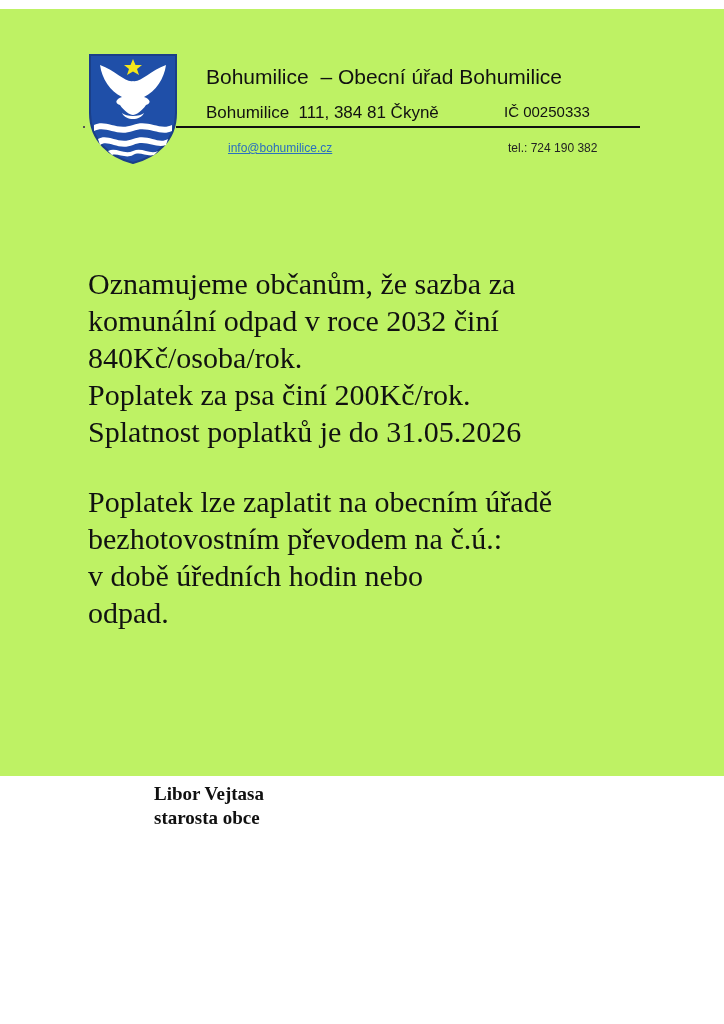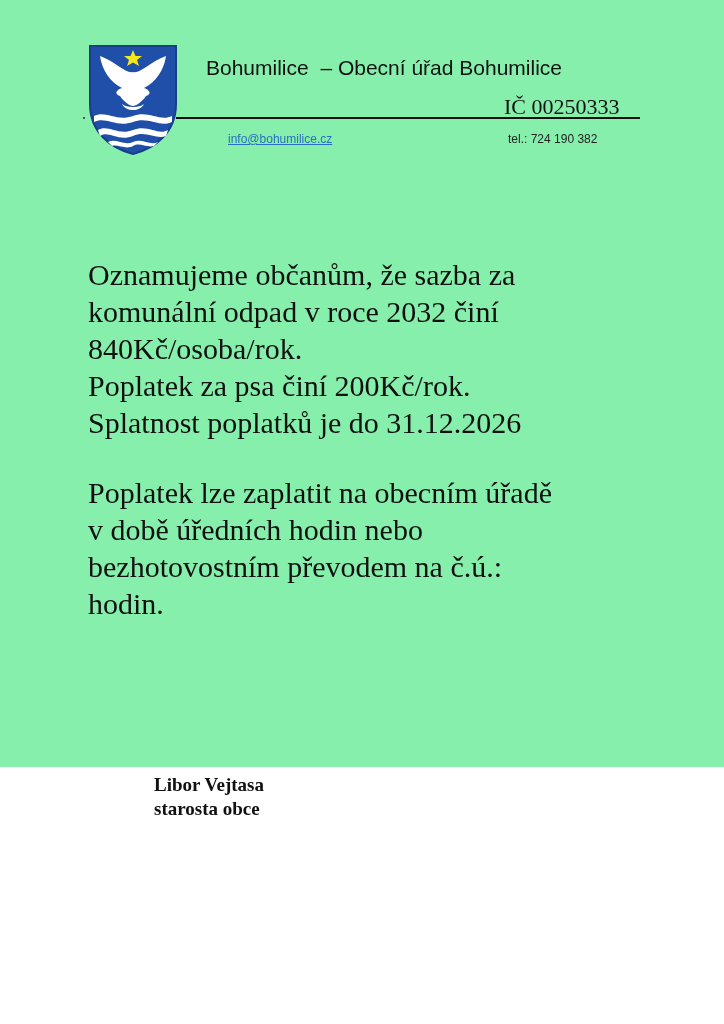--- a/index.html
+++ b/index.html
@@ -1,21 +1,21 @@
 <!DOCTYPE html>
 <html><head>
   <meta charset="utf-8">
   <style>
     html, body { margin: 0; padding: 0; background: #ffffff; }
     body { width: 724px; height: 1024px; position: relative; overflow: hidden; }
-    .page { position: absolute; left: 0; top: 0; width: 724px; height: 767px; background: #86efac; }
+    .page { position: absolute; left: 0; top: 9px; width: 724px; height: 767px; background: #bef264; }
     .crest { position: absolute; left: 86px; top: 44px; width: 94px; height: 112px; }
     .header-title { position: absolute; left: 206px; top: 56px; font-family: "Liberation Sans", sans-serif; font-size: 21px; color: #111; white-space: pre; }
     .header-address { position: absolute; left: 206px; top: 94px; font-family: "Liberation Sans", sans-serif; font-size: 17px; color: #111; white-space: pre; }
-    .header-ic { position: absolute; left: 504px; top: 94px; font-family: Liberation Serif, serif; font-size: 22px; color: #111; }
+    .header-ic { position: absolute; left: 504px; top: 94px; font-family: Liberation Sans, sans-serif; font-size: 15px; color: #111; }
     .header-rule { position: absolute; left: 176px; top: 117px; width: 464px; height: 2px; background: #111; }
     .header-dot { position: absolute; left: 83px; top: 117px; width: 2px; height: 2px; background: #555; }
     .header-email { position: absolute; left: 208px; top: 132px; font-family: "Liberation Sans", sans-serif; font-size: 12px; color: #2a6fbf; text-decoration: underline; margin-left: 20px; }
     .header-tel { position: absolute; left: 508px; top: 132px; font-family: Liberation Sans, sans-serif; font-size: 12px; color: #222; }
     .notice { position: absolute; left: 88px; font-family: "Liberation Serif", serif; font-weight: normal; font-size: 30px; line-height: 37px; color: #111; }
     .notice p { margin: 0; white-space: nowrap; }
     .notice-1 { top: 256px; }
     .notice-2 { top: 474px; }
     .signature { position: absolute; left: 130px; top: 773px; font-family: "Liberation Serif", serif; font-weight: bold; font-size: 19px; line-height: 24px; color: #111; margin-left: 24px; }
     .signature p { margin: 0; }
@@ -29,39 +29,40 @@
     <path d="M4 2 H90 V60 C90 88 70 104 47 110 C24 104 4 88 4 60 Z" fill="#1f4fa8" stroke="#1a3f88" stroke-width="2"></path>
     <polygon points="47,6 49.5,12 56,12 51,16 53,22 47,18.5 41,22 43,16 38,12 44.5,12" fill="#f5e61a"></polygon>
     <path d="M47 28 C40 30 30 18 14 12 C16 26 24 38 36 44 C30 46 28 50 34 52 C38 58 44 62 47 62 C50 62 56 58 60 52 C66 50 64 46 58 44 C70 38 78 26 80 12 C64 18 54 30 47 28 Z" fill="#ffffff"></path>
     <path d="M36 60 C40 68 54 68 58 60 C54 64 40 64 36 60 Z" fill="#ffffff"></path>
     <path d="M8 72 C20 66 30 78 47 72 C62 66 74 78 86 72 V78 C74 84 62 72 47 78 C30 84 20 72 8 78 Z" fill="#ffffff"></path>
     <path d="M12 86 C22 80 32 92 47 86 C62 80 72 92 82 86 L80 92 C70 96 60 86 47 92 C32 98 22 86 14 92 Z" fill="#ffffff"></path>
     <path d="M22 98 C30 94 38 102 47 98 C56 94 64 102 72 98 L68 102 C60 104 54 98 47 102 C40 106 32 100 26 102 Z" fill="#ffffff"></path>
   </svg>
 
   <div class="header-title">Bohumilice  – Obecní úřad Bohumilice</div>
+  <div class="header-address">Bohumilice  111, 384 81 Čkyně</div>
   <div class="header-ic">IČ 00250333</div>
   <div class="header-dot"></div>
   <div class="header-rule"></div>
   <a class="header-email">info@bohumilice.cz</a>
   <div class="header-tel">tel.: 724 190 382</div>
 
   <div class="notice notice-1">
     <p>Oznamujeme občanům, že sazba za</p>
     <p>komunální odpad v roce 2032 činí</p>
     <p>840Kč/osoba/rok.</p>
     <p>Poplatek za psa činí 200Kč/rok.</p>
-    <p>Splatnost poplatků je do 31.12.2026</p>
+    <p>Splatnost poplatků je do 31.05.2026</p>
   </div>
 
   <div class="notice notice-2">
     <p>Poplatek lze zaplatit na obecním úřadě</p>
+    <p>bezhotovostním převodem na č.ú.:</p>
     <p>v době úředních hodin nebo</p>
-    <p>bezhotovostním převodem na č.ú.:</p>
-    <p>hodin.</p>
+    <p>odpad.</p>
   </div>
 
   <div class="signature">
     <p>Libor Vejtasa</p>
     <p>starosta obce</p>
   </div>
 
 </div>
 
 </body></html>

